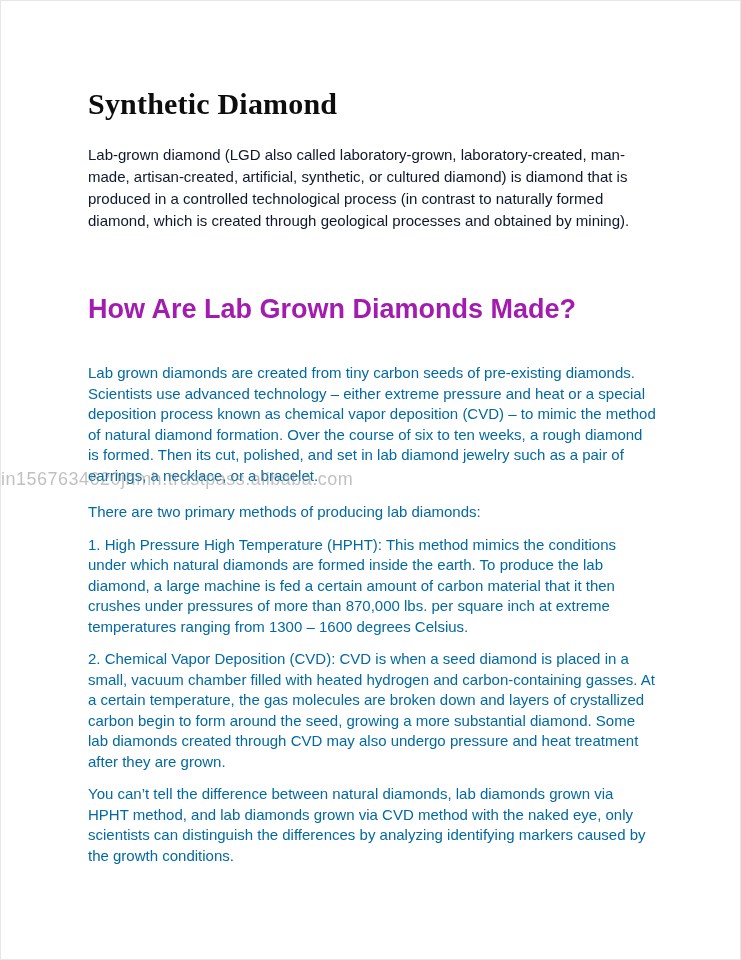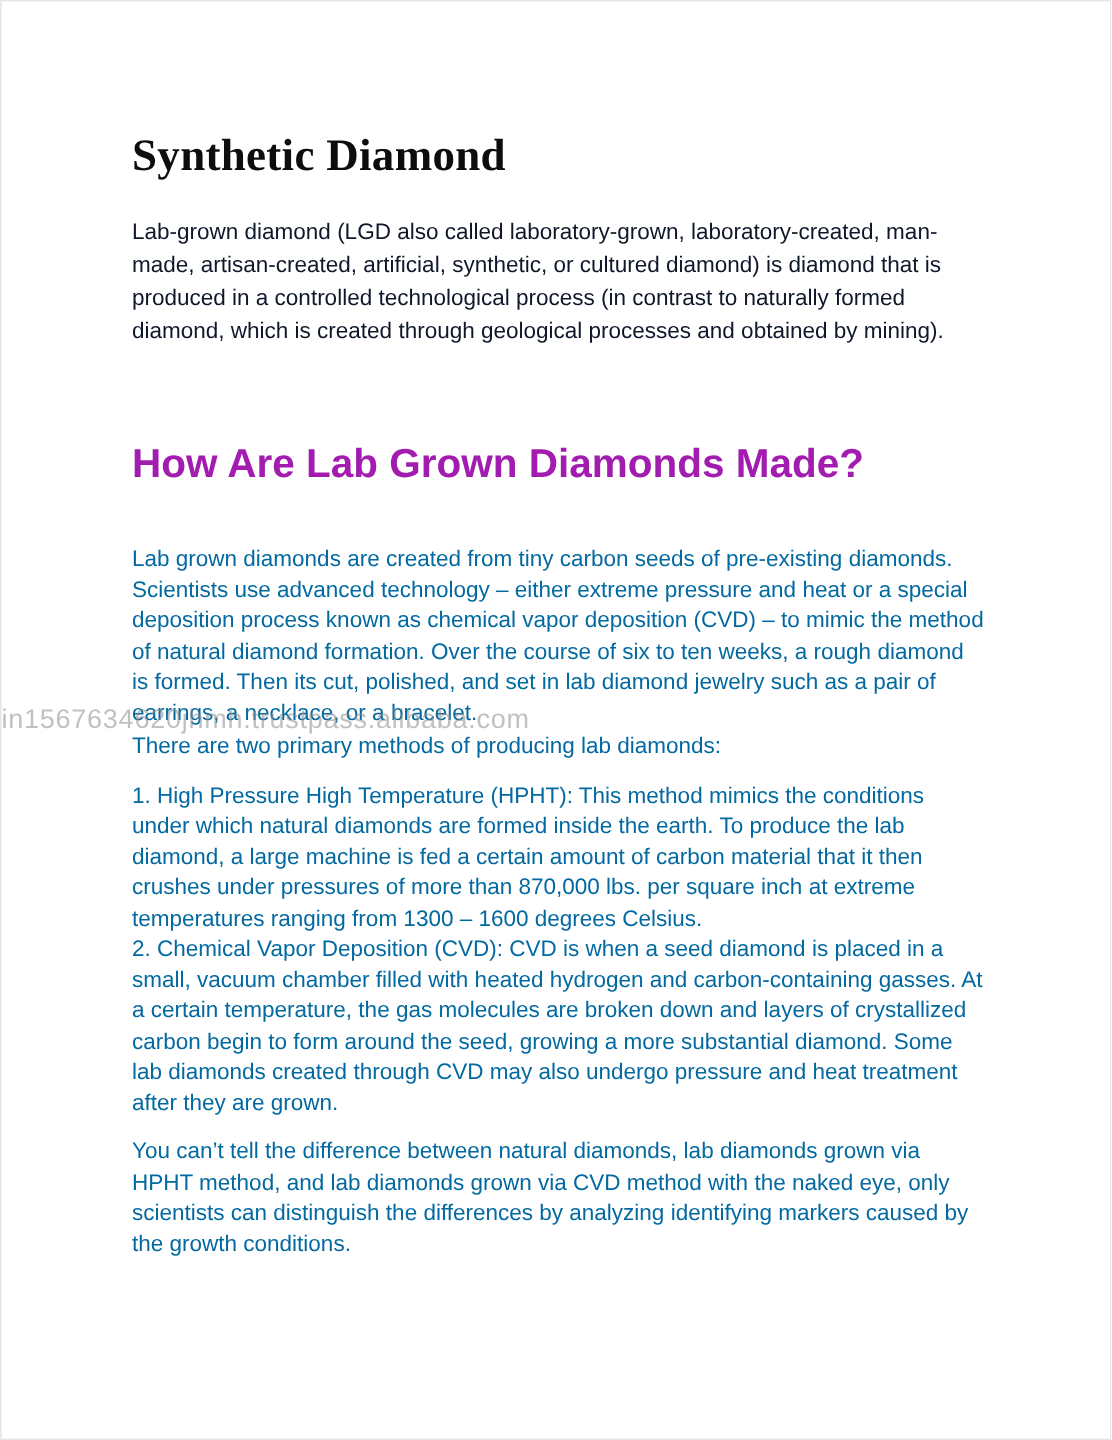--- a/index.html
+++ b/index.html
@@ -46,23 +46,23 @@
     color: #a21caf;
     line-height: 1.15;
   }
   .body-para {
     margin: 0 0 0 0;
     font-size: 15px;
     line-height: 20.5px;
     color: #0369a1;
   }
   .para-1 { margin-top: 38px; }
-  .para-2 { margin-top: 2px; }
+  .para-2 { margin-top: 16px; }
   .para-3 { margin-top: 12px; }
-  .para-4 { margin-top: 0; }
+  .para-4 { margin-top: 12px; }
   .para-5 { margin-top: 12px; }
   .watermark {
     position: absolute;
     left: 0;
     top: 468px;
     width: 741px;
     text-align: left;
     font-size: 18px;
     color: rgba(140, 140, 140, 0.55);
     letter-spacing: 0.5px;

